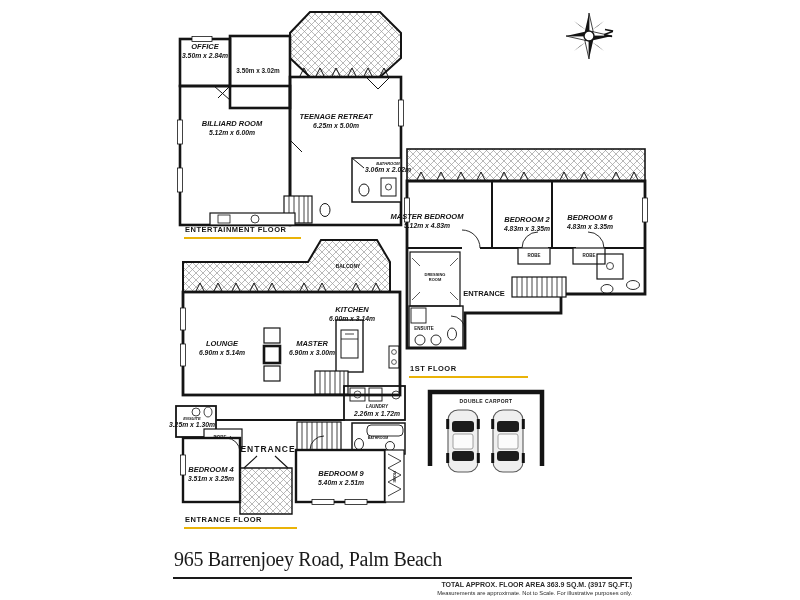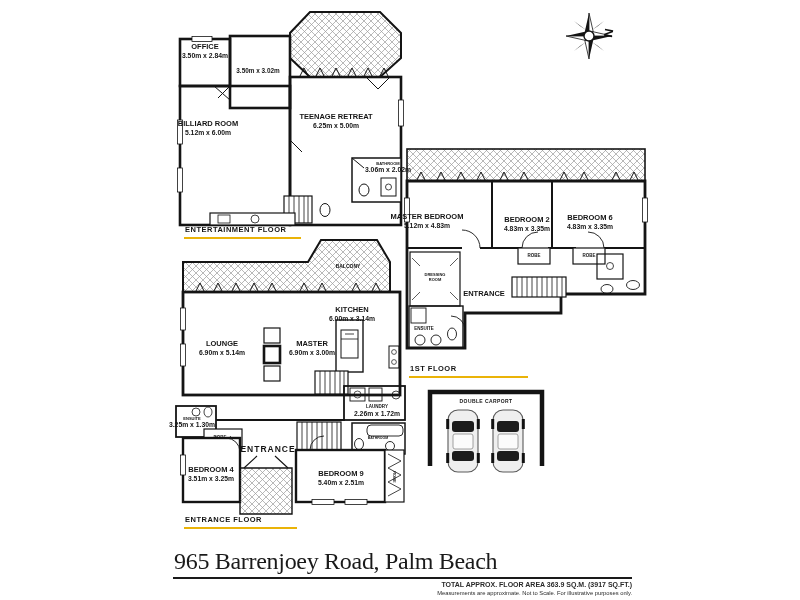--- a/index.html
+++ b/index.html
@@ -1,33 +1,33 @@
 <!DOCTYPE html>
 <html><head>
 <meta charset="utf-8">
 <style>
   html,body{margin:0;padding:0;background:#fff;}
   #stage{position:relative;width:800px;height:600px;background:#fff;overflow:hidden;
          font-family:"Liberation Sans",sans-serif;color:#141414;}
   #plan-svg{position:absolute;left:0;top:0;}
   .lbl{position:absolute;transform:translate(-50%,-50%);text-align:center;
        font-weight:bold;font-size:7.5px;line-height:1.3;white-space:nowrap;color:#141414;}
-  .lbl .nm,.lbl .dm{display:block;}
+  .lbl .nm,.lbl .dm{display:block;font-style:italic;}
   .lbl .dm{font-size:6.8px;}
   .t6{font-size:6.4px;}
   .t5{font-size:5px;}
   .t45{font-size:4.5px;}
   .t4{font-size:4px;}
   .t35{font-size:3.5px;}
   .wrapsm{white-space:normal;width:34px;line-height:1.15;}
   .vert{transform:translate(-50%,-50%) rotate(90deg);}
   .floorlbl{position:absolute;font-weight:bold;font-size:7.5px;letter-spacing:.5px;
             border-bottom:2px solid #eab308;padding:0 0 3px 1px;color:#141414;}
   .addr{position:absolute;left:174px;top:548px;font-family:"Liberation Serif",serif;
-        font-size:24px;letter-spacing:-0.3px;color:#1a1a1a;}
+        font-size:20px;letter-spacing:-0.3px;color:#1a1a1a;}
   .addr-rule{position:absolute;left:173px;top:577px;width:459px;height:2px;background:#1a1a1a;}
   .fineprint{position:absolute;text-align:right;right:168px;color:#2a2a2a;}
   .fp1{top:581px;font-size:7px;font-weight:bold;width:300px;}
   .fp2{top:590px;font-size:5.8px;width:320px;}
   .compass-n{position:absolute;left:604px;top:26px;font-weight:bold;font-size:12px;
              transform:rotate(100deg);color:#111;}
 </style>
 </head>
 <body>
 
@@ -256,21 +256,21 @@
     <path d="M574,51 L586,42 L580,46 Z" fill="#141414"></path>
     <circle cx="589" cy="36" r="5" fill="#fff" stroke="#141414" stroke-width="1.4"></circle>
   </g>
 </svg>
 
 <div class="lbl" style="left:205px;top:51px">
   <span class="nm">OFFICE</span>
   <span class="dm">3.50m x 2.84m</span>
 </div>
 <div class="lbl t6" style="left:258px;top:71px">3.50m x 3.02m</div>
-<div class="lbl" style="left:208px;top:128px">
+<div class="lbl" style="left:232px;top:128px">
   <span class="nm">BILLIARD ROOM</span>
   <span class="dm">5.12m x 6.00m</span>
 </div>
 <div class="lbl" style="left:336px;top:121px">
   <span class="nm">TEENAGE RETREAT</span>
   <span class="dm">6.25m x 5.00m</span>
 </div>
 <div class="lbl t4" style="left:388px;top:168px">
   <span class="nm t4">BATHROOM</span>
   <span class="dm t35">3.06m x 2.02m</span>

